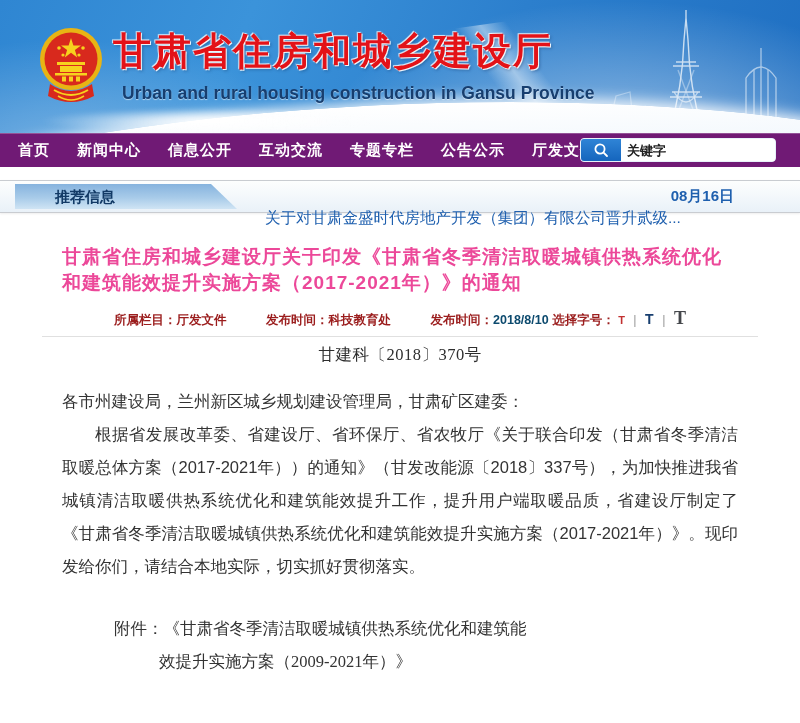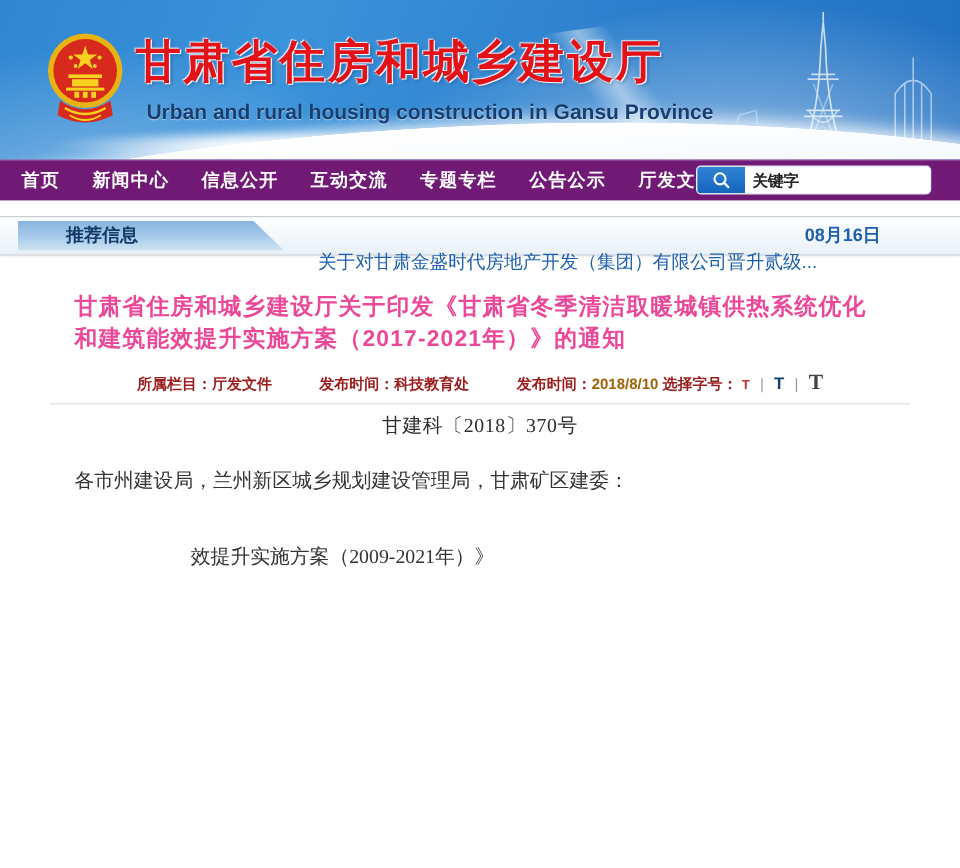--- a/index.html
+++ b/index.html
@@ -100,21 +100,21 @@
   .article-title {
     margin:31px 0 0 0; padding:0 0; text-align:left;
     font-size:19px; line-height:26px; font-weight:bold; color:#ec4899; letter-spacing:1px;
   }
   .meta {
     margin-top:12px; text-align:center; font-size:12.5px; font-weight:bold;
     color:#9b1d1d; white-space:nowrap;
   }
   .meta .grp { margin:16px 18px; }
   .meta .val { font-weight:bold; color:#9b1d1d; }
-  .meta .date-val { color:#a16207; }
+  .meta .date-val { color:#0c4a6e; }
   .meta .sep { color:#9a9a9a; font-weight:normal; margin:0 5px; }
   .meta .t-small { font-size:11px; color:#c23030; cursor:pointer; }
   .meta .t-mid { font-size:14px; color:#173e6f; cursor:pointer; }
   .meta .t-big { font-size:18px; color:#44464a; font-family:"Liberation Serif","DejaVu Serif",serif; cursor:pointer; }
   .meta-divider { border:0; border-top:1px solid #e0e0e0; margin:7px -20px 0 -20px; }
   .doc-number {
     margin-top:7px; text-align:center; font-size:16.5px; color:#2e2e2e;
     font-family:"Liberation Serif","DejaVu Serif",serif; letter-spacing:.5px;
   }
   .body-text {
@@ -238,19 +238,21 @@
       <span class="t-big">T</span>
     </span>
   </div>
 
   <hr class="meta-divider">
 
   <div class="doc-number">甘建科〔2018〕370号</div>
 
   <div class="body-text">
     <p>各市州建设局，兰州新区城乡规划建设管理局，甘肃矿区建委：</p>
+    <p class="indent">根据省发展改革委、省建设厅、省环保厅、省农牧厅《关于联合印发（甘肃省冬季清洁取暖总体方案（2017-2021年））的通知》（甘发改能源〔2018〕337号），为加快推进我省城镇清洁取暖供热系统优化和建筑能效提升工作，提升用户端取暖品质，省建设厅制定了《甘肃省冬季清洁取暖城镇供热系统优化和建筑能效提升实施方案（2017-2021年）》。现印发给你们，请结合本地实际，切实抓好贯彻落实。</p>
   </div>
 
   <div class="attachment">
+    <div class="l1">附件：《甘肃省冬季清洁取暖城镇供热系统优化和建筑能</div>
     <div class="l2">效提升实施方案（2009-2021年）》</div>
   </div>
 
 </div>
 
 </body></html>

